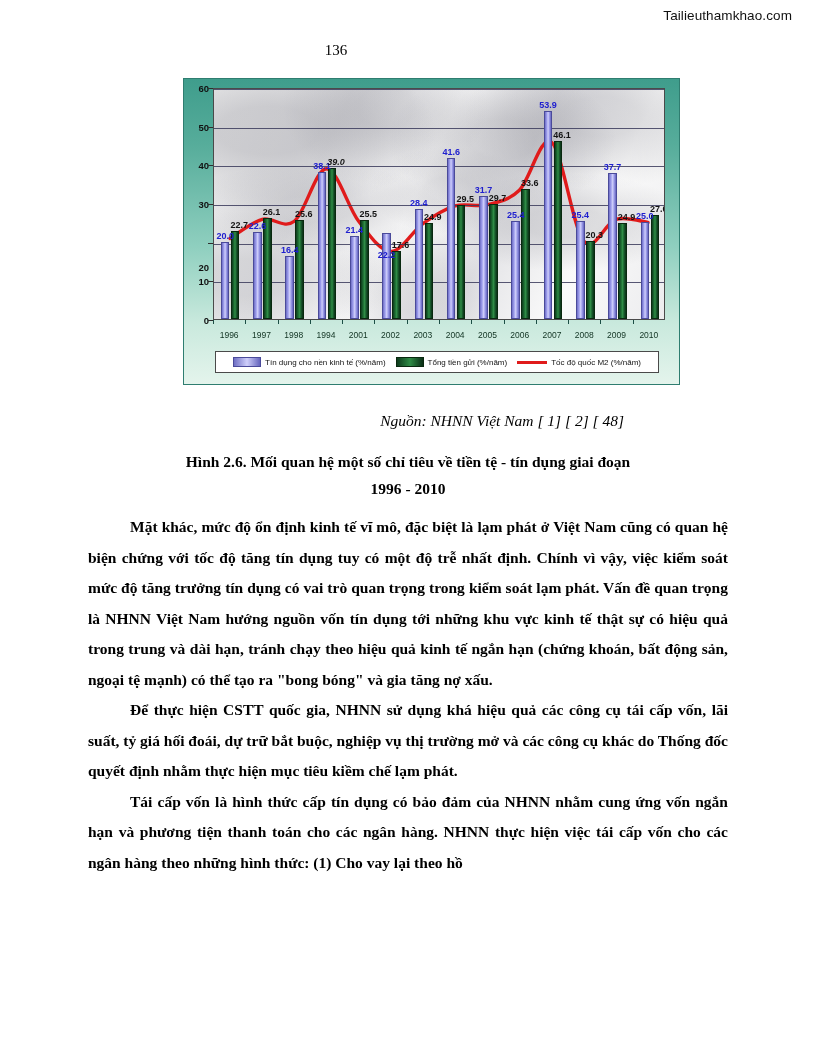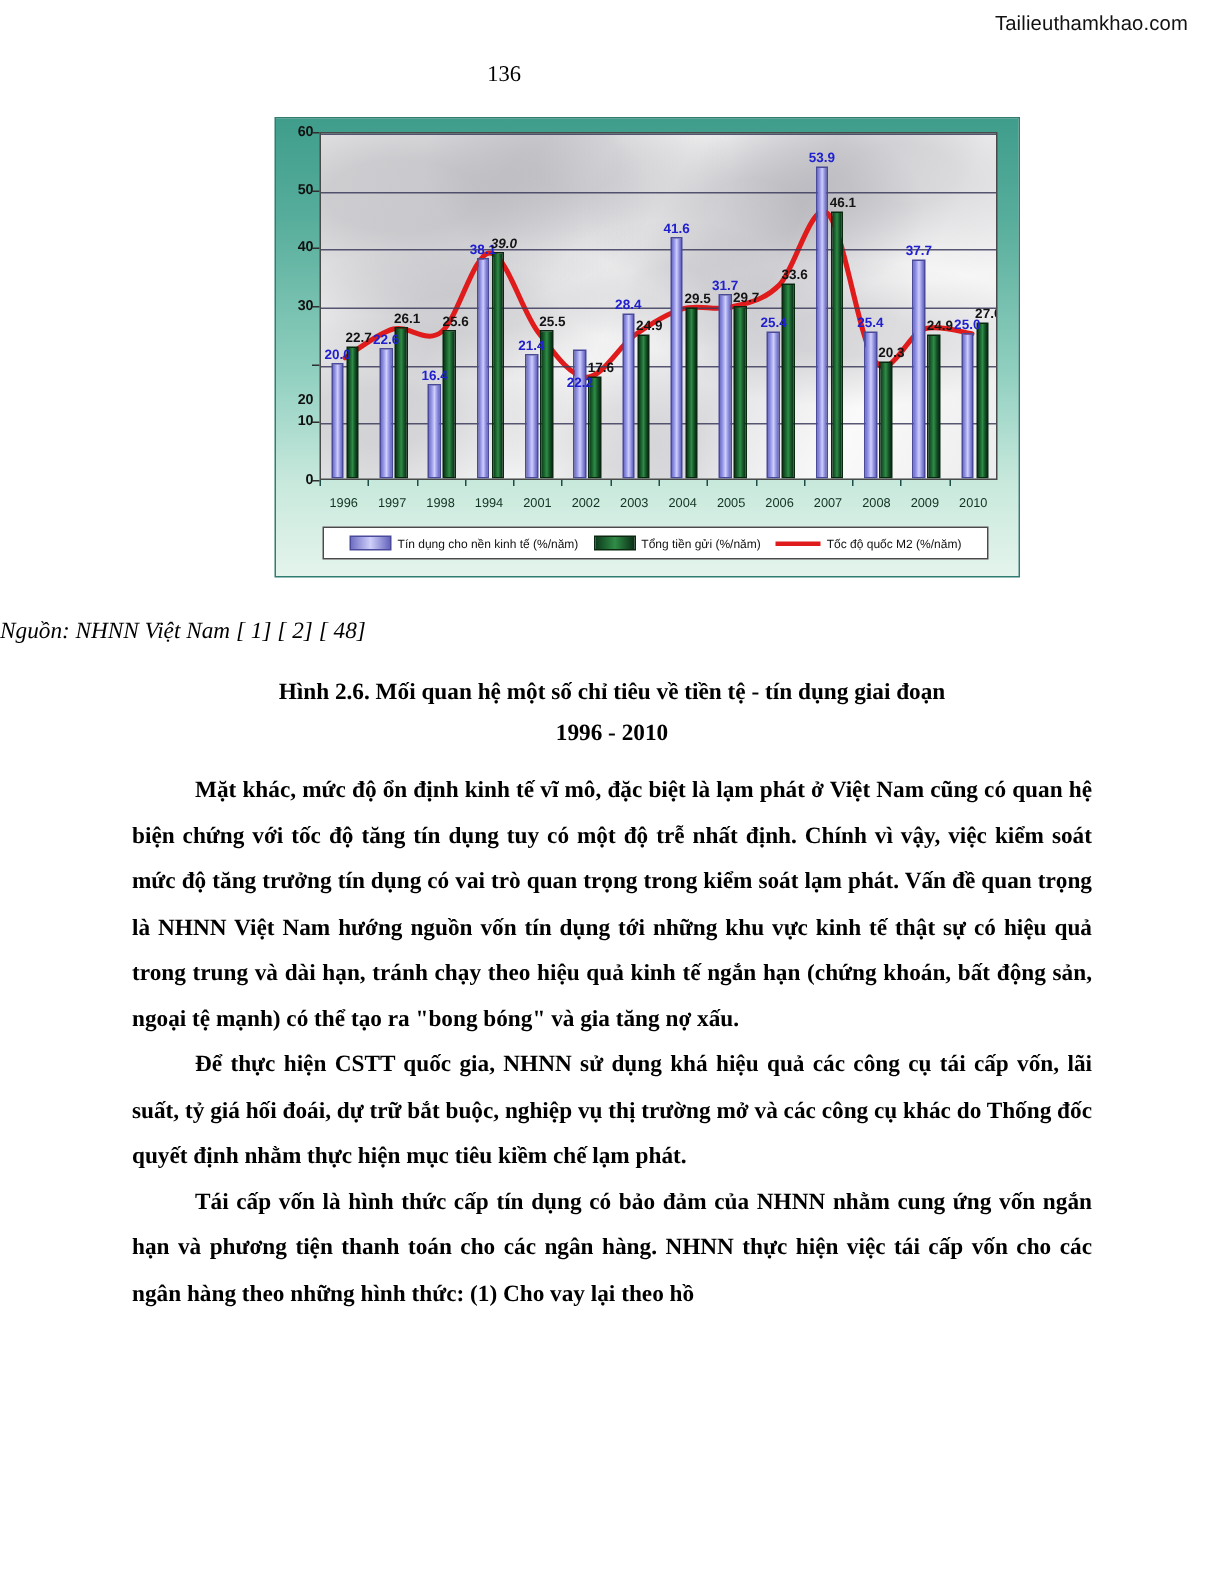--- a/index.html
+++ b/index.html
@@ -59,21 +59,21 @@
     border:1px solid #4a4a4a;box-sizing:border-box;display:flex;align-items:center;
     justify-content:center;gap:10px;}
   .lg-item{display:flex;align-items:center;gap:4px;}
   .lg-swatch{width:26px;height:8px;display:inline-block;}
   .lg-swatch.credit{background:linear-gradient(90deg,#6f6fc4,#cfcffa 50%,#6565bd);border:1px solid #4a4a9a;}
   .lg-swatch.deposit{background:linear-gradient(90deg,#0d3a1c,#2f8c46 50%,#0a2e16);border:1px solid #09280f;}
   .lg-swatch.m2{height:3px;background:#e01b1b;border:0;width:30px;}
   .lg-text{font-family:"Liberation Sans",sans-serif;font-size:8px;color:#111;white-space:nowrap;}
 
   
-  .source{position:absolute;left:0;top:412px;width:716px;padding-right:92px;
+  .source{position:absolute;left:0;top:412px;width:716px;text-align:right;padding-right:92px;
     box-sizing:border-box;font-style:italic;font-size:15.5px;}
   .caption{position:absolute;left:88px;top:448px;width:640px;text-align:center;
     font-weight:700;font-size:15.5px;line-height:27px;}
   .body{position:absolute;left:88px;top:512px;width:640px;font-size:15.5px;line-height:30.5px;
     text-align:justify;}
   .body p{margin:0;text-indent:42px;font-weight:bold;}
 </style>
 </head>
 <body>
 

